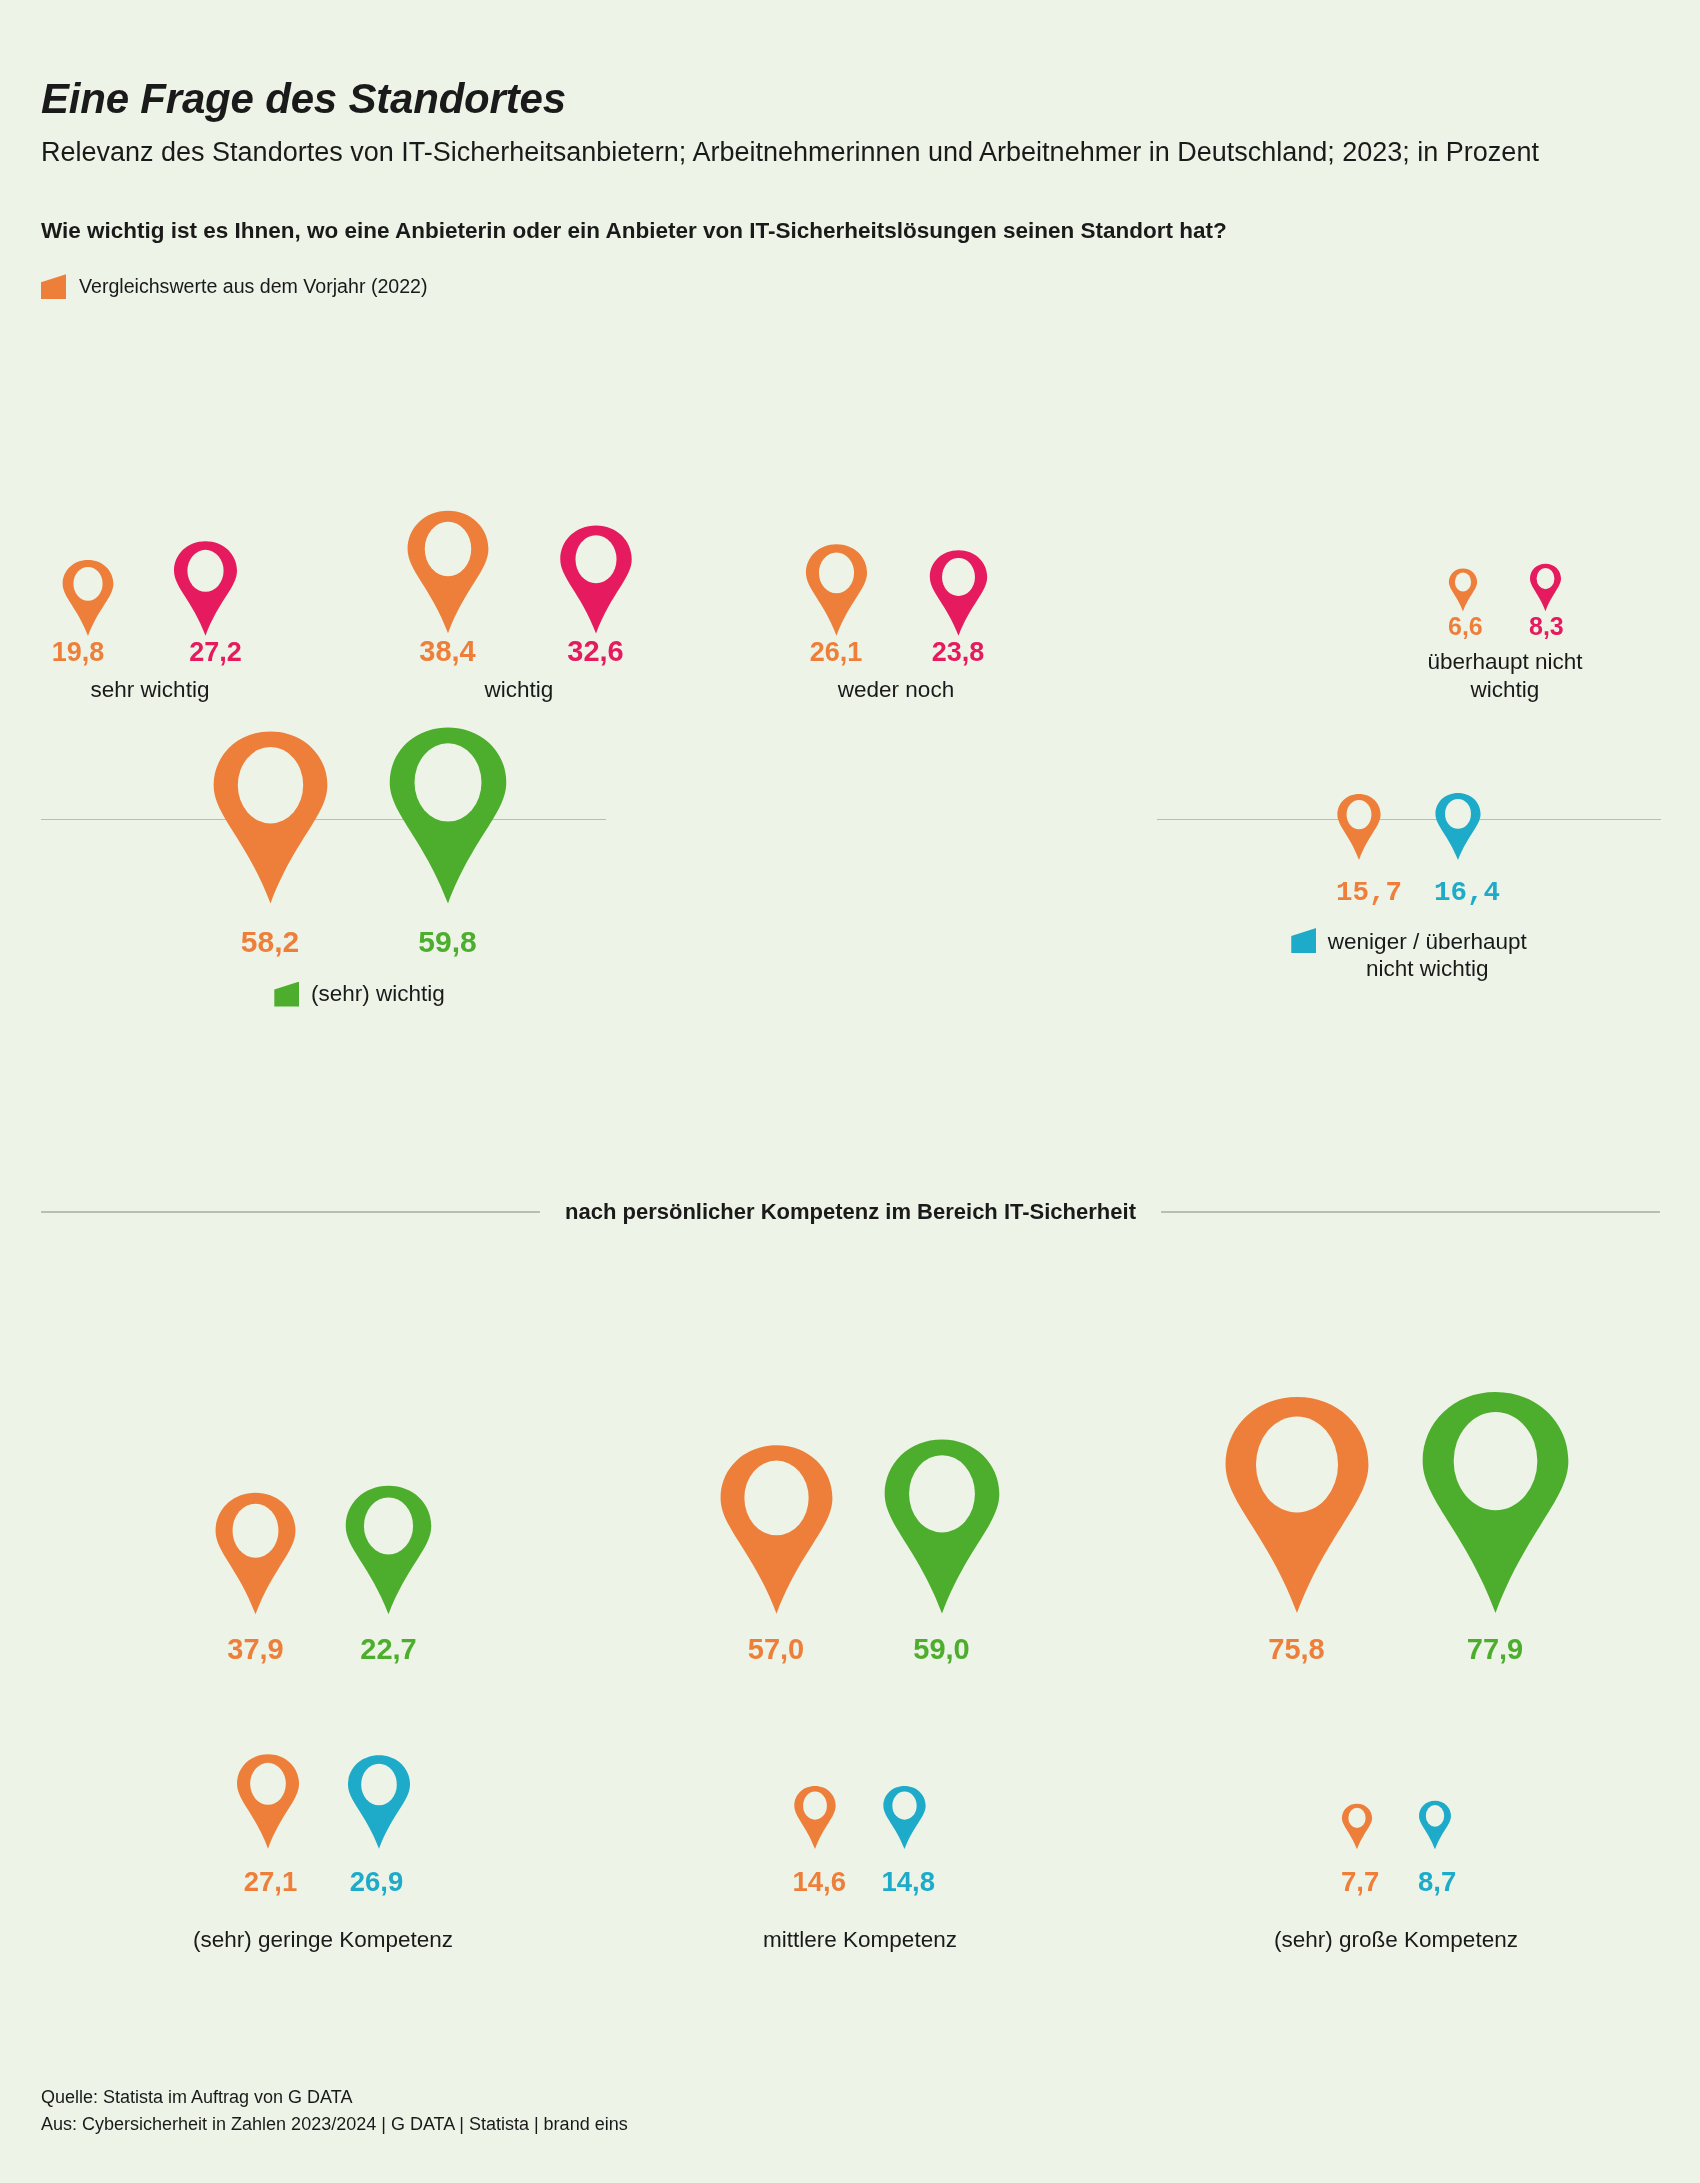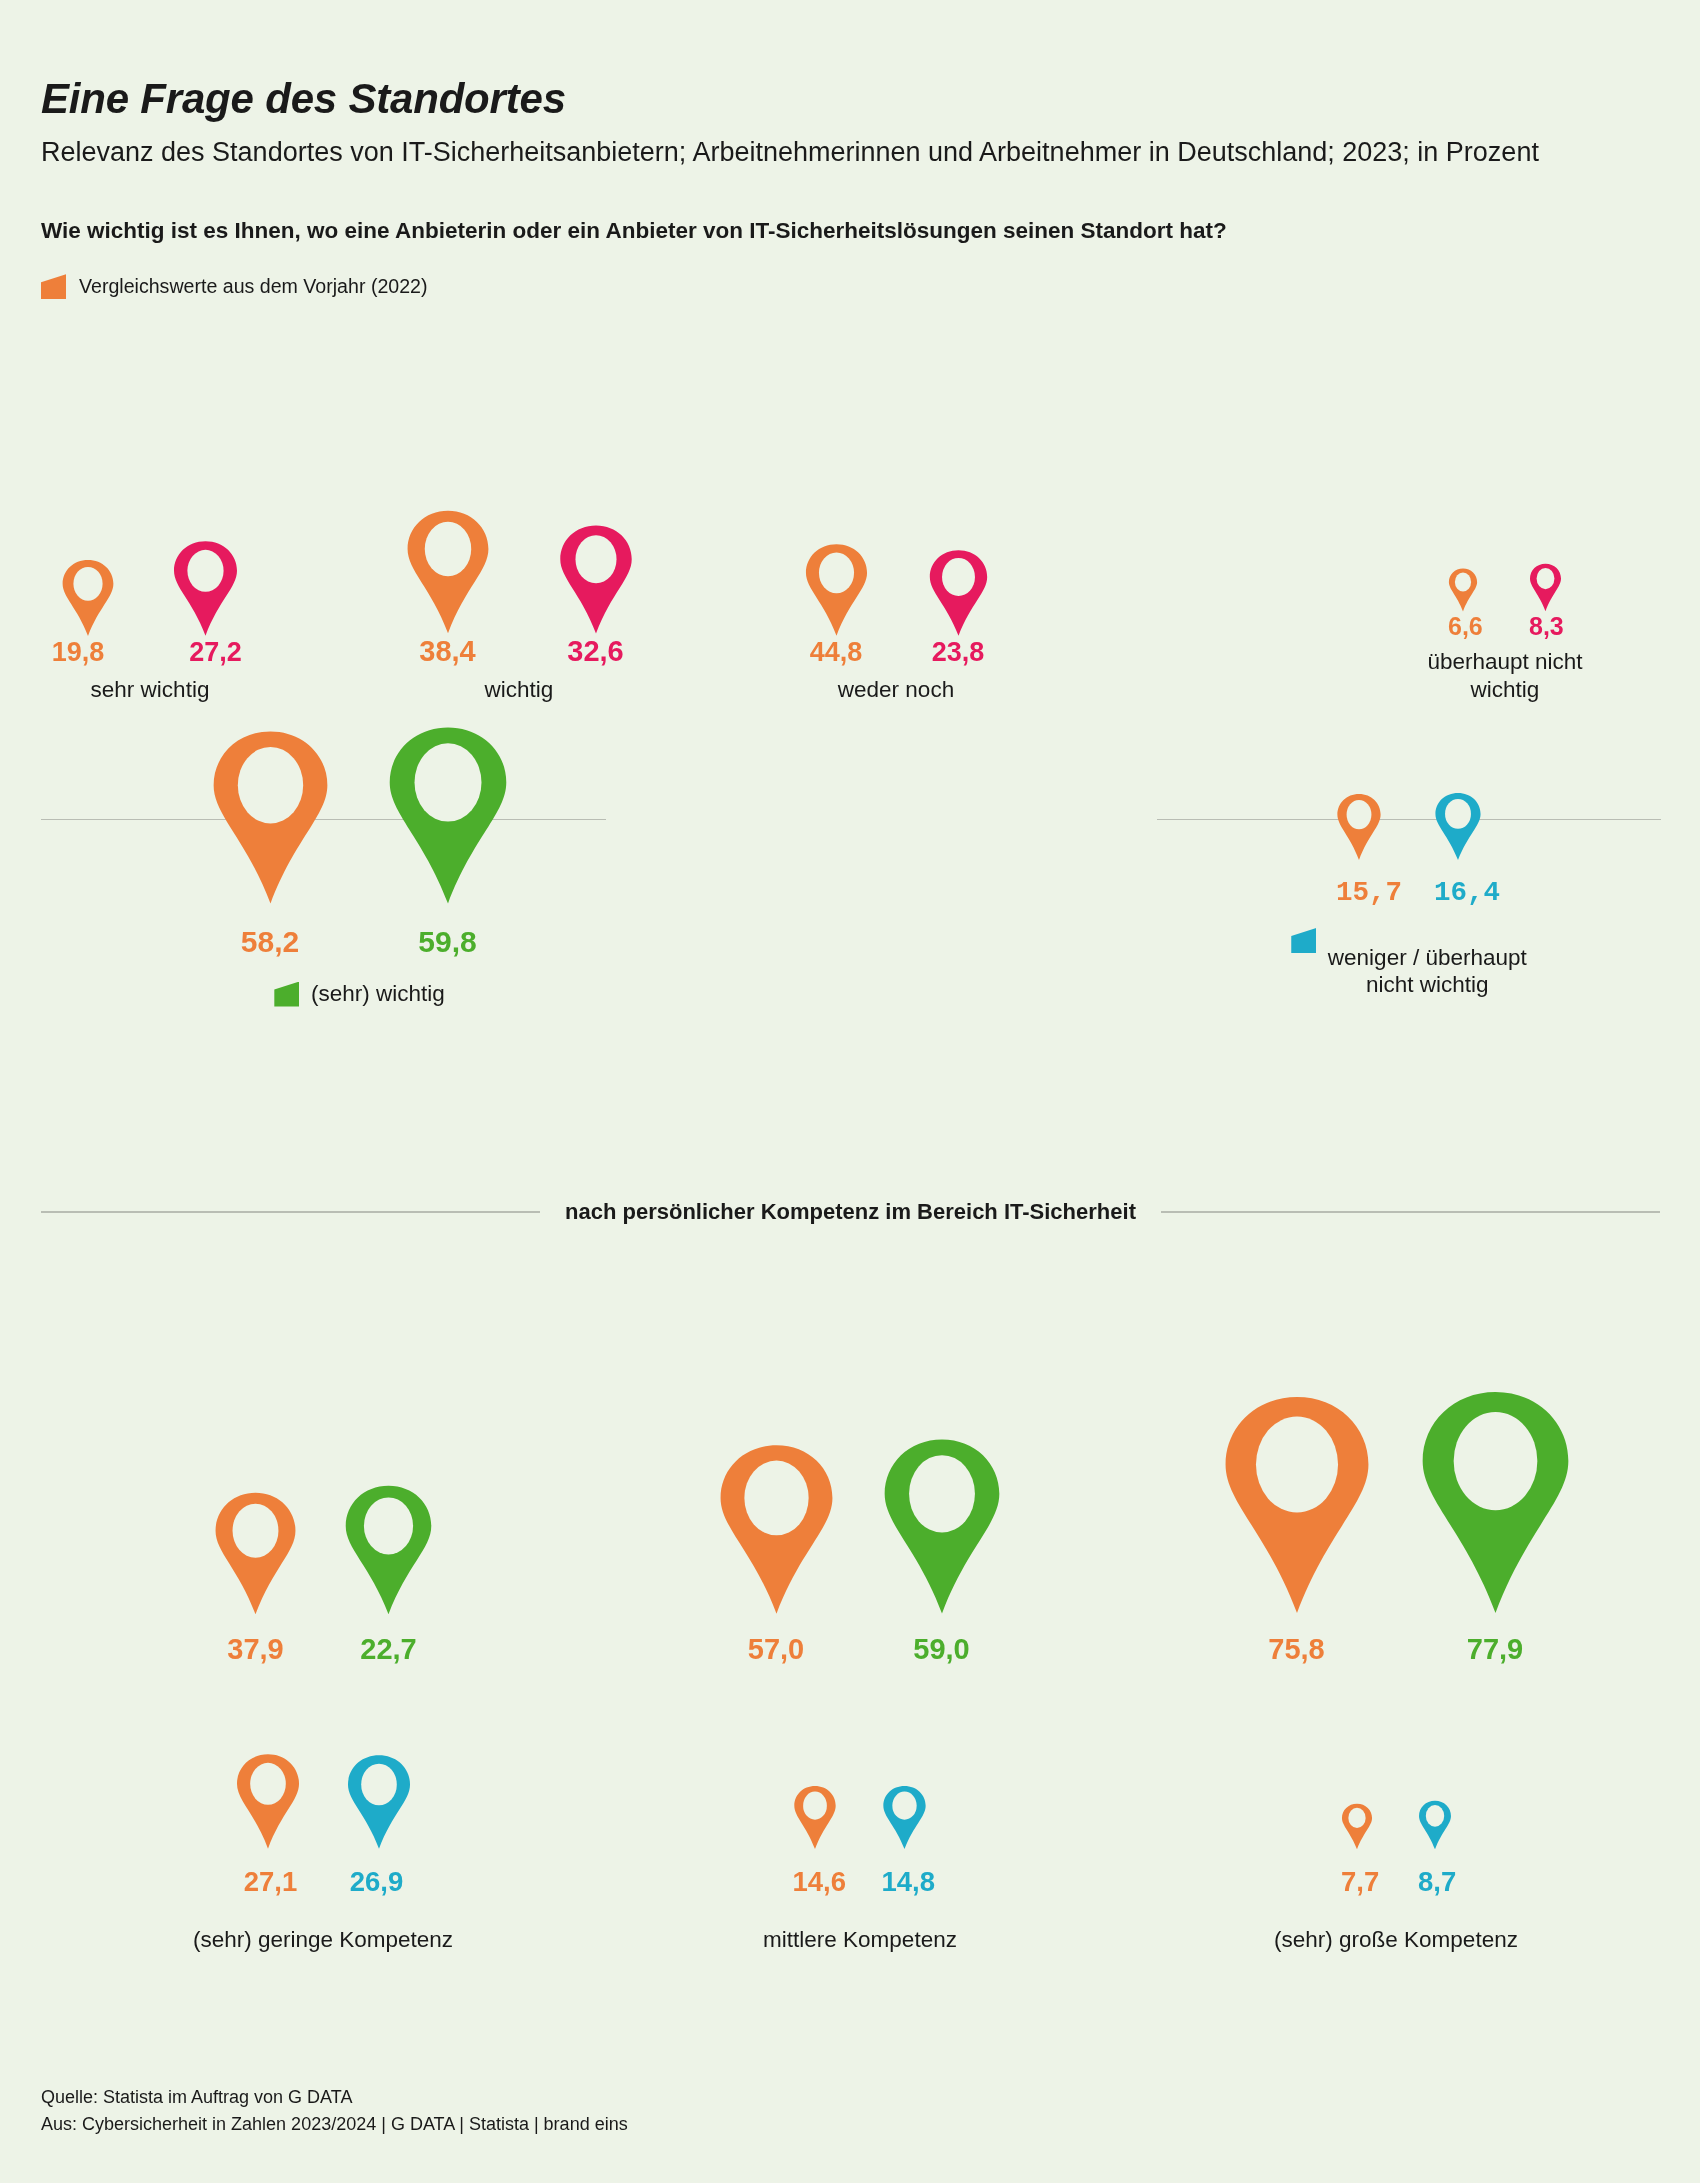--- a/index.html
+++ b/index.html
@@ -139,21 +139,21 @@
             </svg>
           </div>
           <div class="pin" style="width: 61px; height: 88px;">
             <svg viewBox="0 0 100 148" preserveAspectRatio="none">
               <path d="M50,2 C77,2 97,22 97,47 C97,72 70,92 50,146 C30,92 3,72 3,47 C3,22 23,2 50,2 Z" fill="#e61a5e"></path>
               <ellipse cx="50" cy="47" rx="27" ry="32" fill="#edf3e7"></ellipse>
             </svg>
           </div>
         </div>
         <div class="vals" style="gap: 59px;">
-          <span style="color: rgb(238, 127, 58); font-size: 27px; width: 65px;">44,8</span>
+          <span style="color: rgb(238, 127, 58); font-size: 27px; width: 65px;">26,1</span>
           <span style="color: rgb(230, 26, 94); font-size: 27px; width: 61px;">23,8</span>
         </div>
         <div class="cat" style="font-size: 22.5px;">weder noch</div>
       </div>
       <div class="grp" style="left: 1377px; width: 174px; align-items: center;">
         <div class="pins" style="gap: 51px;">
           <div class="pin" style="width: 30px; height: 44px;">
             <svg viewBox="0 0 100 148" preserveAspectRatio="none">
               <path d="M50,2 C77,2 97,22 97,47 C97,72 70,92 50,146 C30,92 3,72 3,47 C3,22 23,2 50,2 Z" fill="#ee7f3a"></path>
               <ellipse cx="50" cy="47" rx="27" ry="32" fill="#edf3e7"></ellipse>
@@ -216,21 +216,21 @@
                 <ellipse cx="50" cy="47" rx="27" ry="32" fill="#edf3e7"></ellipse>
               </svg>
             </div>
           </div>
           <div style="display: flex; gap: 52px; margin-top: 16px; font-family: Liberation Mono, monospace;">
             <div style="color: rgb(238, 127, 58); font-size: 27.5px; font-weight: 700; width: 46px; text-align: center;">15,7</div>
             <div style="color: rgb(30, 171, 201); font-size: 27.5px; font-weight: 700; width: 48px; text-align: center;">16,4</div>
           </div>
           <div style="display: flex; align-items: flex-start; gap: 11.6px; margin-top: 20px;">
             <div class="wedge cyan"></div>
-            <div style="font-size: 22.5px; line-height: 1.2; text-align: center; margin-top: 16px;">weniger / überhaupt<br>nicht wichtig</div>
+            <div style="font-size: 22.5px; line-height: 1.2; text-align: center;">weniger / überhaupt<br>nicht wichtig</div>
           </div>
         </div>
       </div>
     </div>
 
   <div class="sec-div">
     <div class="line"></div>
     <div class="cap">nach persönlicher Kompetenz im Bereich IT-Sicherheit</div>
     <div class="line"></div>
   </div>

